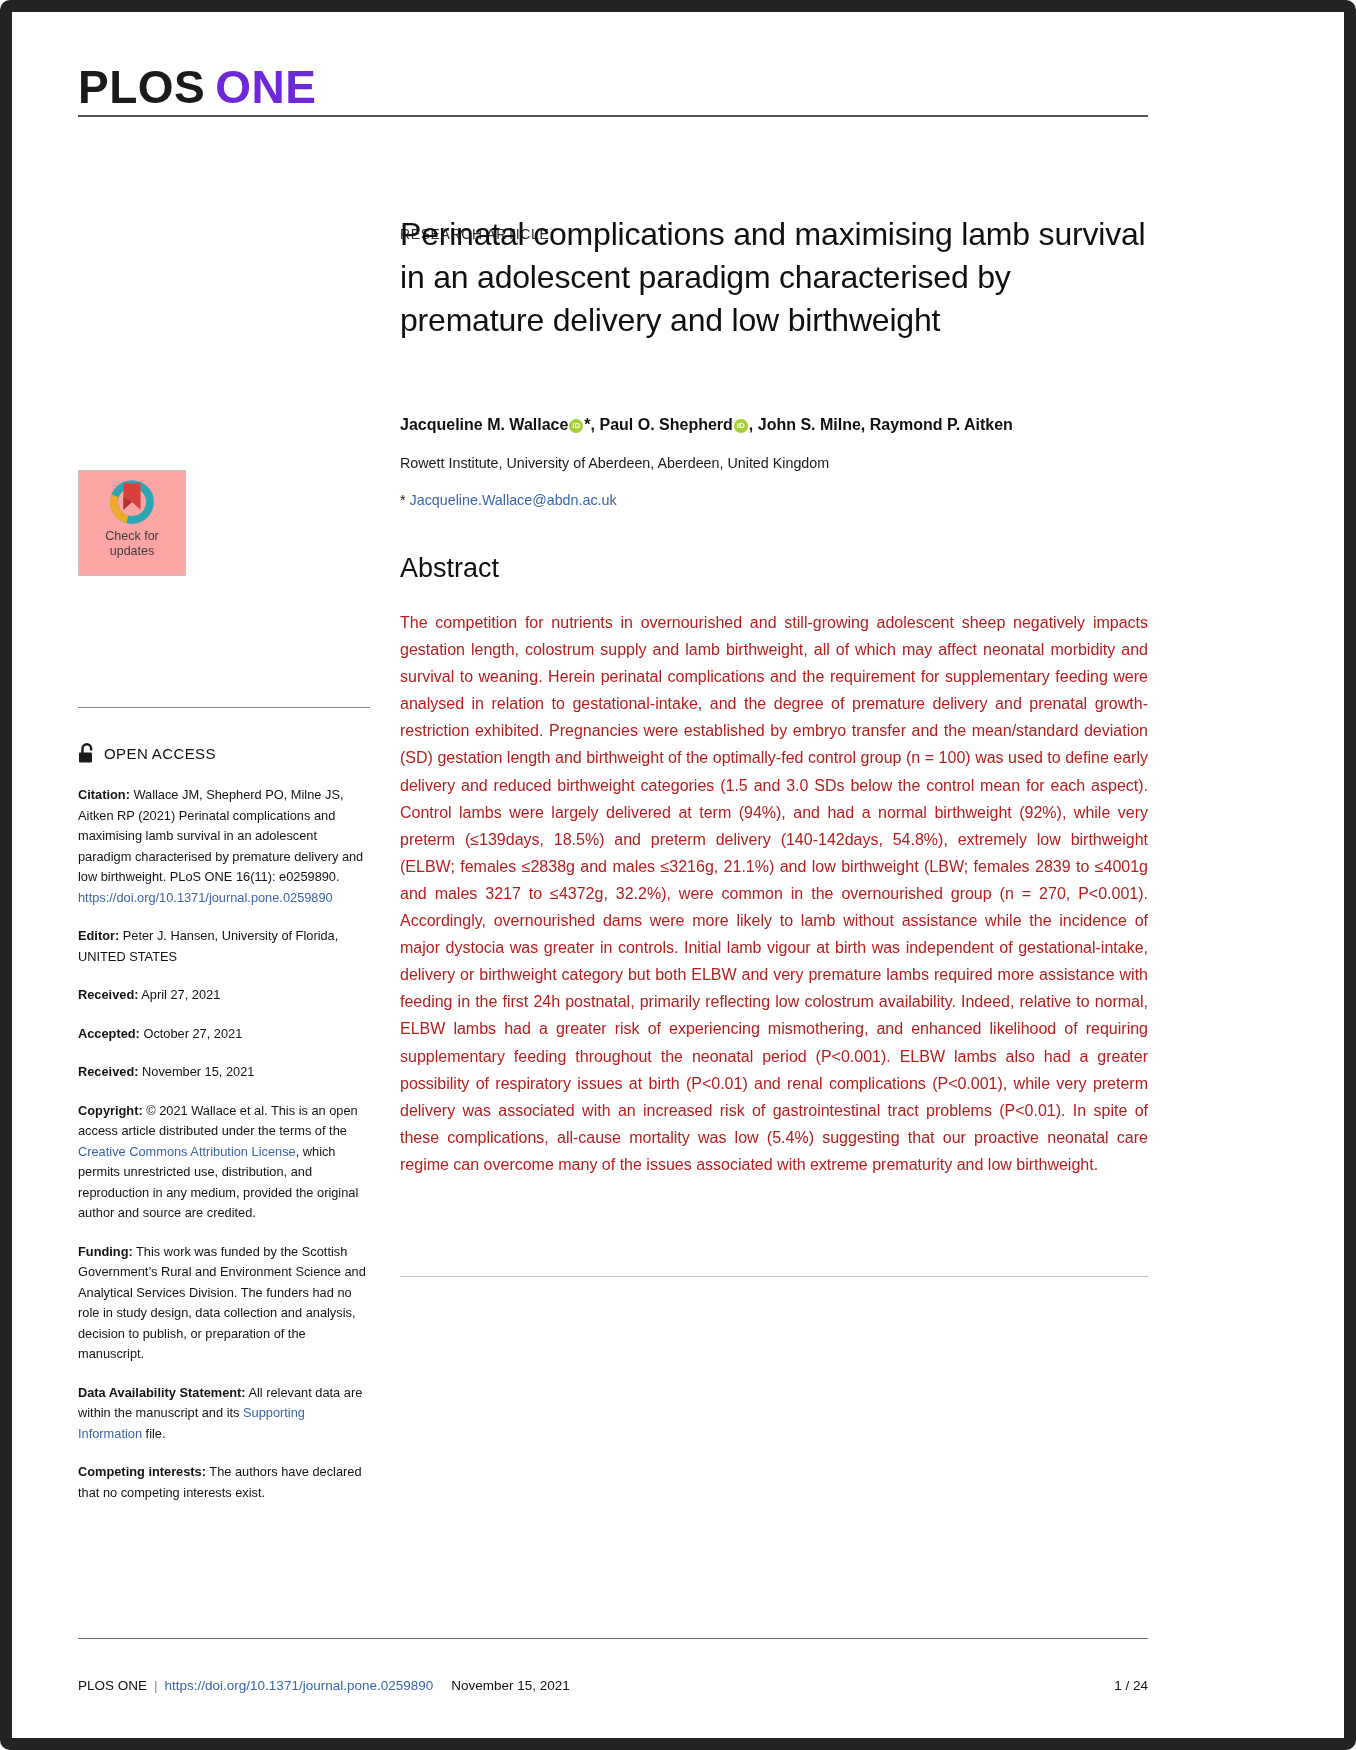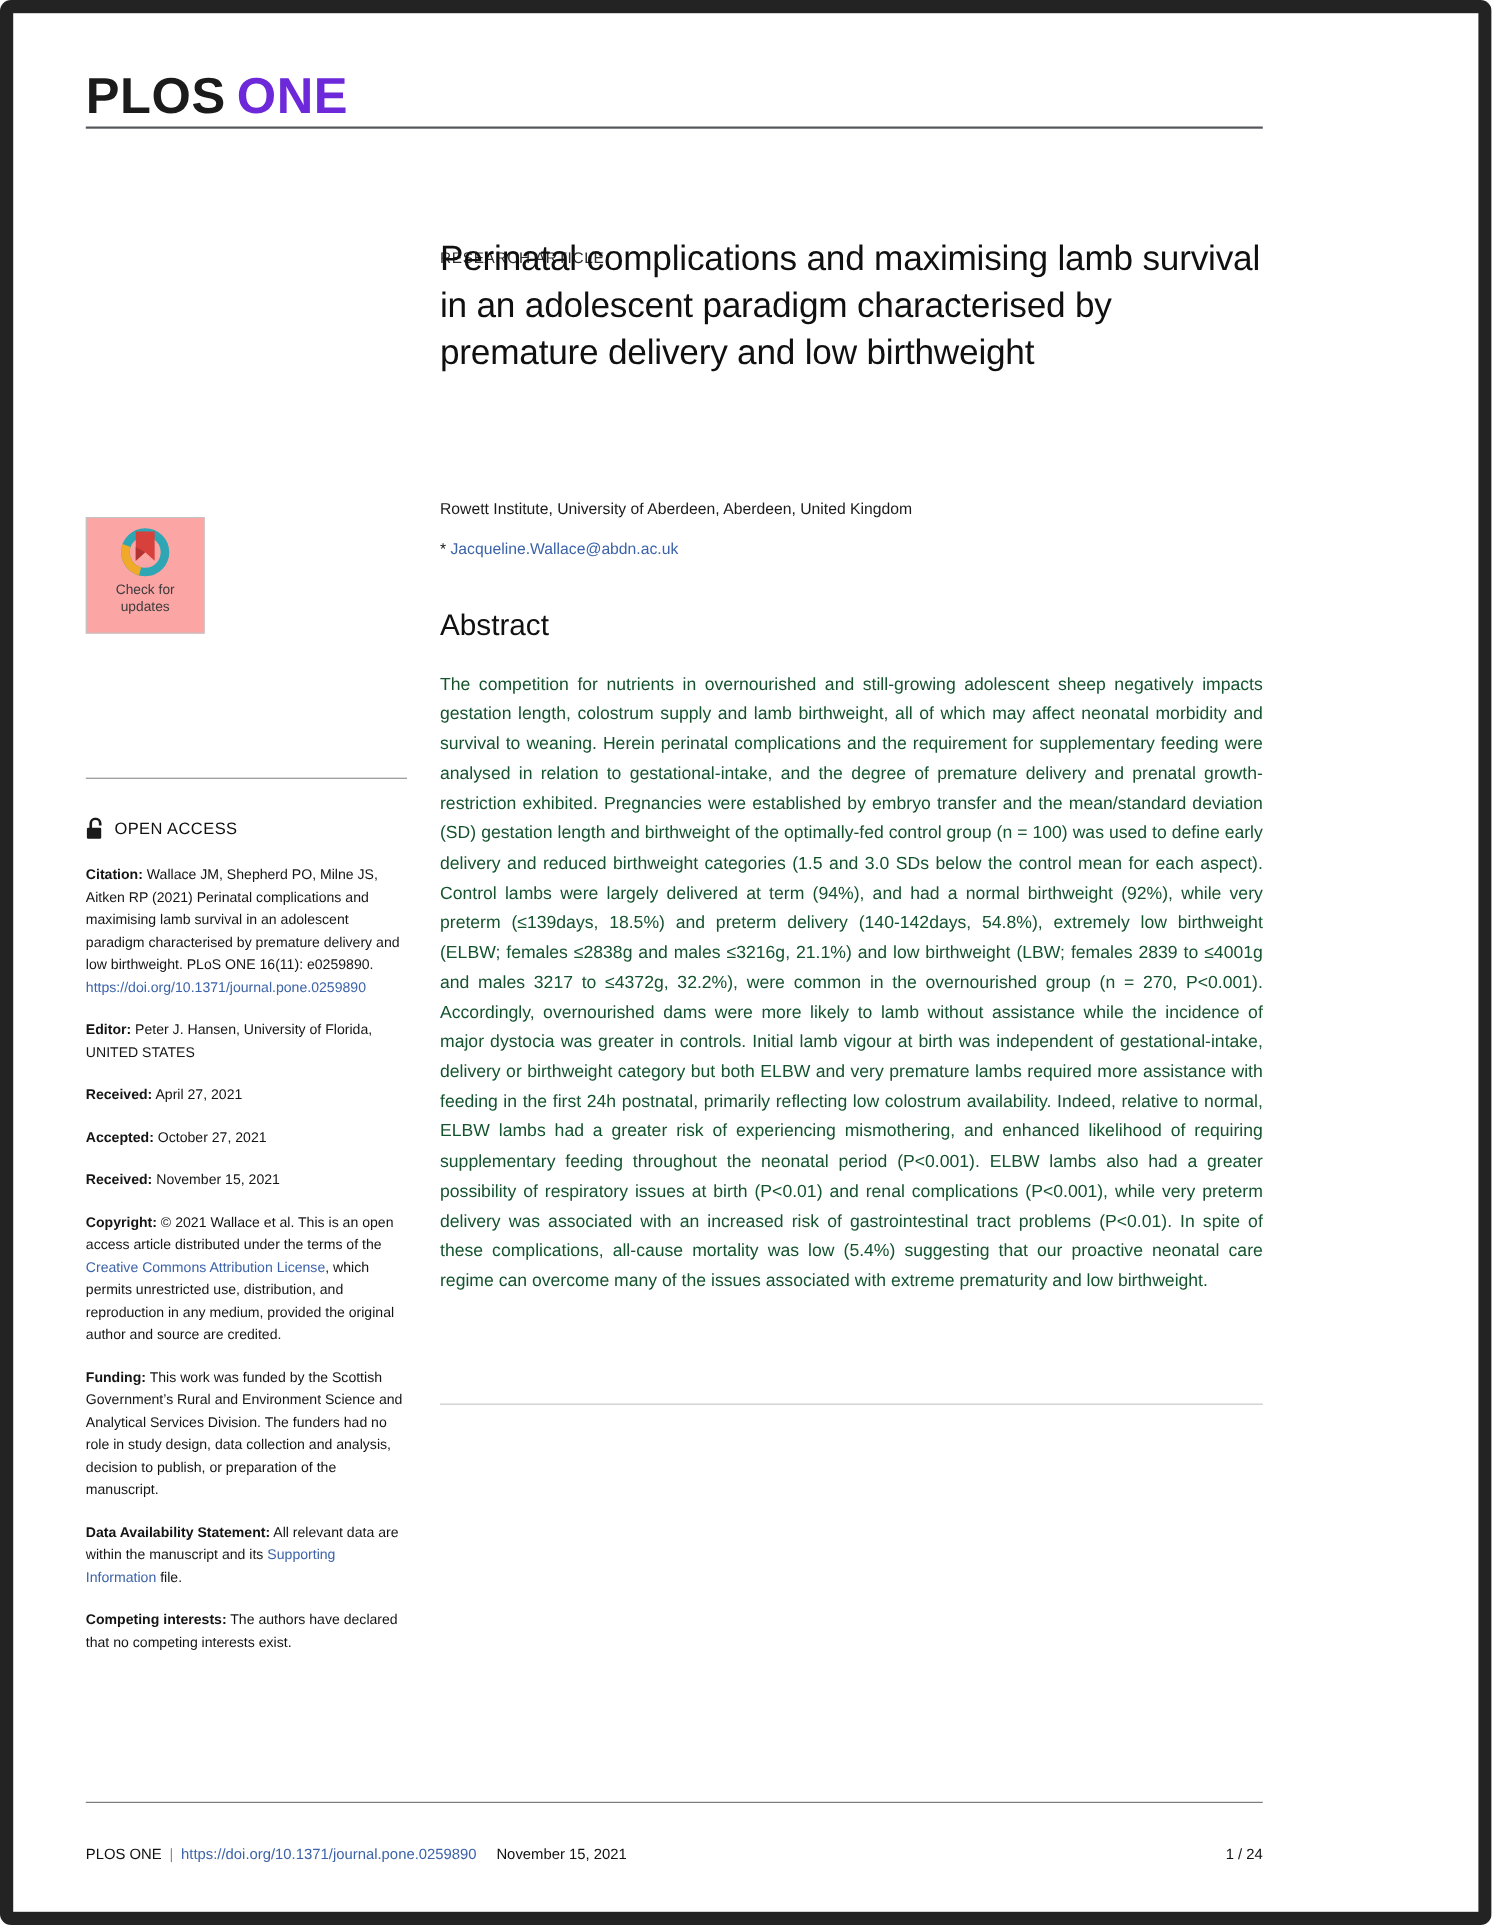--- a/index.html
+++ b/index.html
@@ -25,21 +25,21 @@
   a.link{color:#3C63A9;text-decoration:none;cursor:pointer;}
   .kicker{position:absolute;left:388px;top:181px;font-size:14px;letter-spacing:0.6px;color:#2a2a2a;margin-top:33px;}
   .title{position:absolute;left:388px;top:201px;width:748px;margin:0;font-size:32px;line-height:43px;font-weight:400;color:#101010;letter-spacing:-0.2px;}
   .authors{position:absolute;left:388px;top:404px;width:748px;font-size:16px;font-weight:700;color:#101010;}
   .orcid{display:inline-block;width:14px;height:14px;border-radius:50%;background:#A6CE39;color:#fff;
          font-size:8px;font-weight:700;line-height:14px;text-align:center;vertical-align:2px;margin:0 1px;cursor:pointer;}
   .affiliation{position:absolute;left:388px;top:443px;width:748px;font-size:14.3px;color:#1a1a1a;}
   .corresponding{position:absolute;left:388px;top:480px;width:748px;font-size:14.3px;color:#111;}
   .abstract-h{position:absolute;left:388px;top:541px;margin:0;font-size:27px;font-weight:400;color:#101010;}
   .abstract{position:absolute;left:388px;top:597px;width:748px;margin:0;font-size:16px;line-height:27.1px;
-            text-align:justify;color:#14532d;}
+            text-align:justify;color:#b91c1c;}
   .abstract-rule{position:absolute;left:388px;top:1264px;width:748px;height:1px;background:#c2c2c2;border:none;margin:0;}
 
   
   .footer-rule{position:absolute;left:66px;top:1626px;width:1070px;height:1px;background:#6f6f6f;border:none;margin:0;}
   .footer{position:absolute;left:66px;top:1638px;width:1070px;display:flex;align-items:baseline;font-size:13.5px;color:#111;}
   .footer .sep{color:#8a8a8a;margin:0 7px;}
   .footer .date{margin-left:18px;}
   .footer .pageno{margin-left:auto;color:#111;margin-top:28px;}
 </style>
 </head>
@@ -110,20 +110,23 @@
       </p>
 
       <p class="meta">
         <strong>Competing interests:</strong><span> The authors have declared that no competing interests exist.</span>
       </p>
     </aside>
 
     <div class="kicker">RESEARCH ARTICLE</div>
     <h1 class="title">Perinatal complications and maximising lamb survival in an adolescent paradigm characterised by premature delivery and low birthweight</h1>
 
+    <div class="authors">
+      <span>Jacqueline M. Wallace</span><span class="orcid">iD</span><span>*, Paul O. Shepherd</span><span class="orcid">iD</span><span>, John S. Milne, Raymond P. Aitken</span>
+    </div>
 
     <div class="affiliation">Rowett Institute, University of Aberdeen, Aberdeen, United Kingdom</div>
 
     <div class="corresponding">
       <span>* </span><a class="link">Jacqueline.Wallace@abdn.ac.uk</a>
     </div>
 
     <h2 class="abstract-h">Abstract</h2>
     <p class="abstract">The competition for nutrients in overnourished and still-growing adolescent sheep negatively impacts gestation length, colostrum supply and lamb birthweight, all of which may affect neonatal morbidity and survival to weaning. Herein perinatal complications and the requirement for supplementary feeding were analysed in relation to gestational-intake, and the degree of premature delivery and prenatal growth-restriction exhibited. Pregnancies were established by embryo transfer and the mean/standard deviation (SD) gestation length and birthweight of the optimally-fed control group (n = 100) was used to define early delivery and reduced birthweight categories (1.5 and 3.0 SDs below the control mean for each aspect). Control lambs were largely delivered at term (94%), and had a normal birthweight (92%), while very preterm (≤139days, 18.5%) and preterm delivery (140-142days, 54.8%), extremely low birthweight (ELBW; females ≤2838g and males ≤3216g, 21.1%) and low birthweight (LBW; females 2839 to ≤4001g and males 3217 to ≤4372g, 32.2%), were common in the overnourished group (n = 270, P&lt;0.001). Accordingly, overnourished dams were more likely to lamb without assistance while the incidence of major dystocia was greater in controls. Initial lamb vigour at birth was independent of gestational-intake, delivery or birthweight category but both ELBW and very premature lambs required more assistance with feeding in the first 24h postnatal, primarily reflecting low colostrum availability. Indeed, relative to normal, ELBW lambs had a greater risk of experiencing mismothering, and enhanced likelihood of requiring supplementary feeding throughout the neonatal period (P&lt;0.001). ELBW lambs also had a greater possibility of respiratory issues at birth (P&lt;0.01) and renal complications (P&lt;0.001), while very preterm delivery was associated with an increased risk of gastrointestinal tract problems (P&lt;0.01). In spite of these complications, all-cause mortality was low (5.4%) suggesting that our proactive neonatal care regime can overcome many of the issues associated with extreme prematurity and low birthweight.</p>
     <hr class="abstract-rule">

